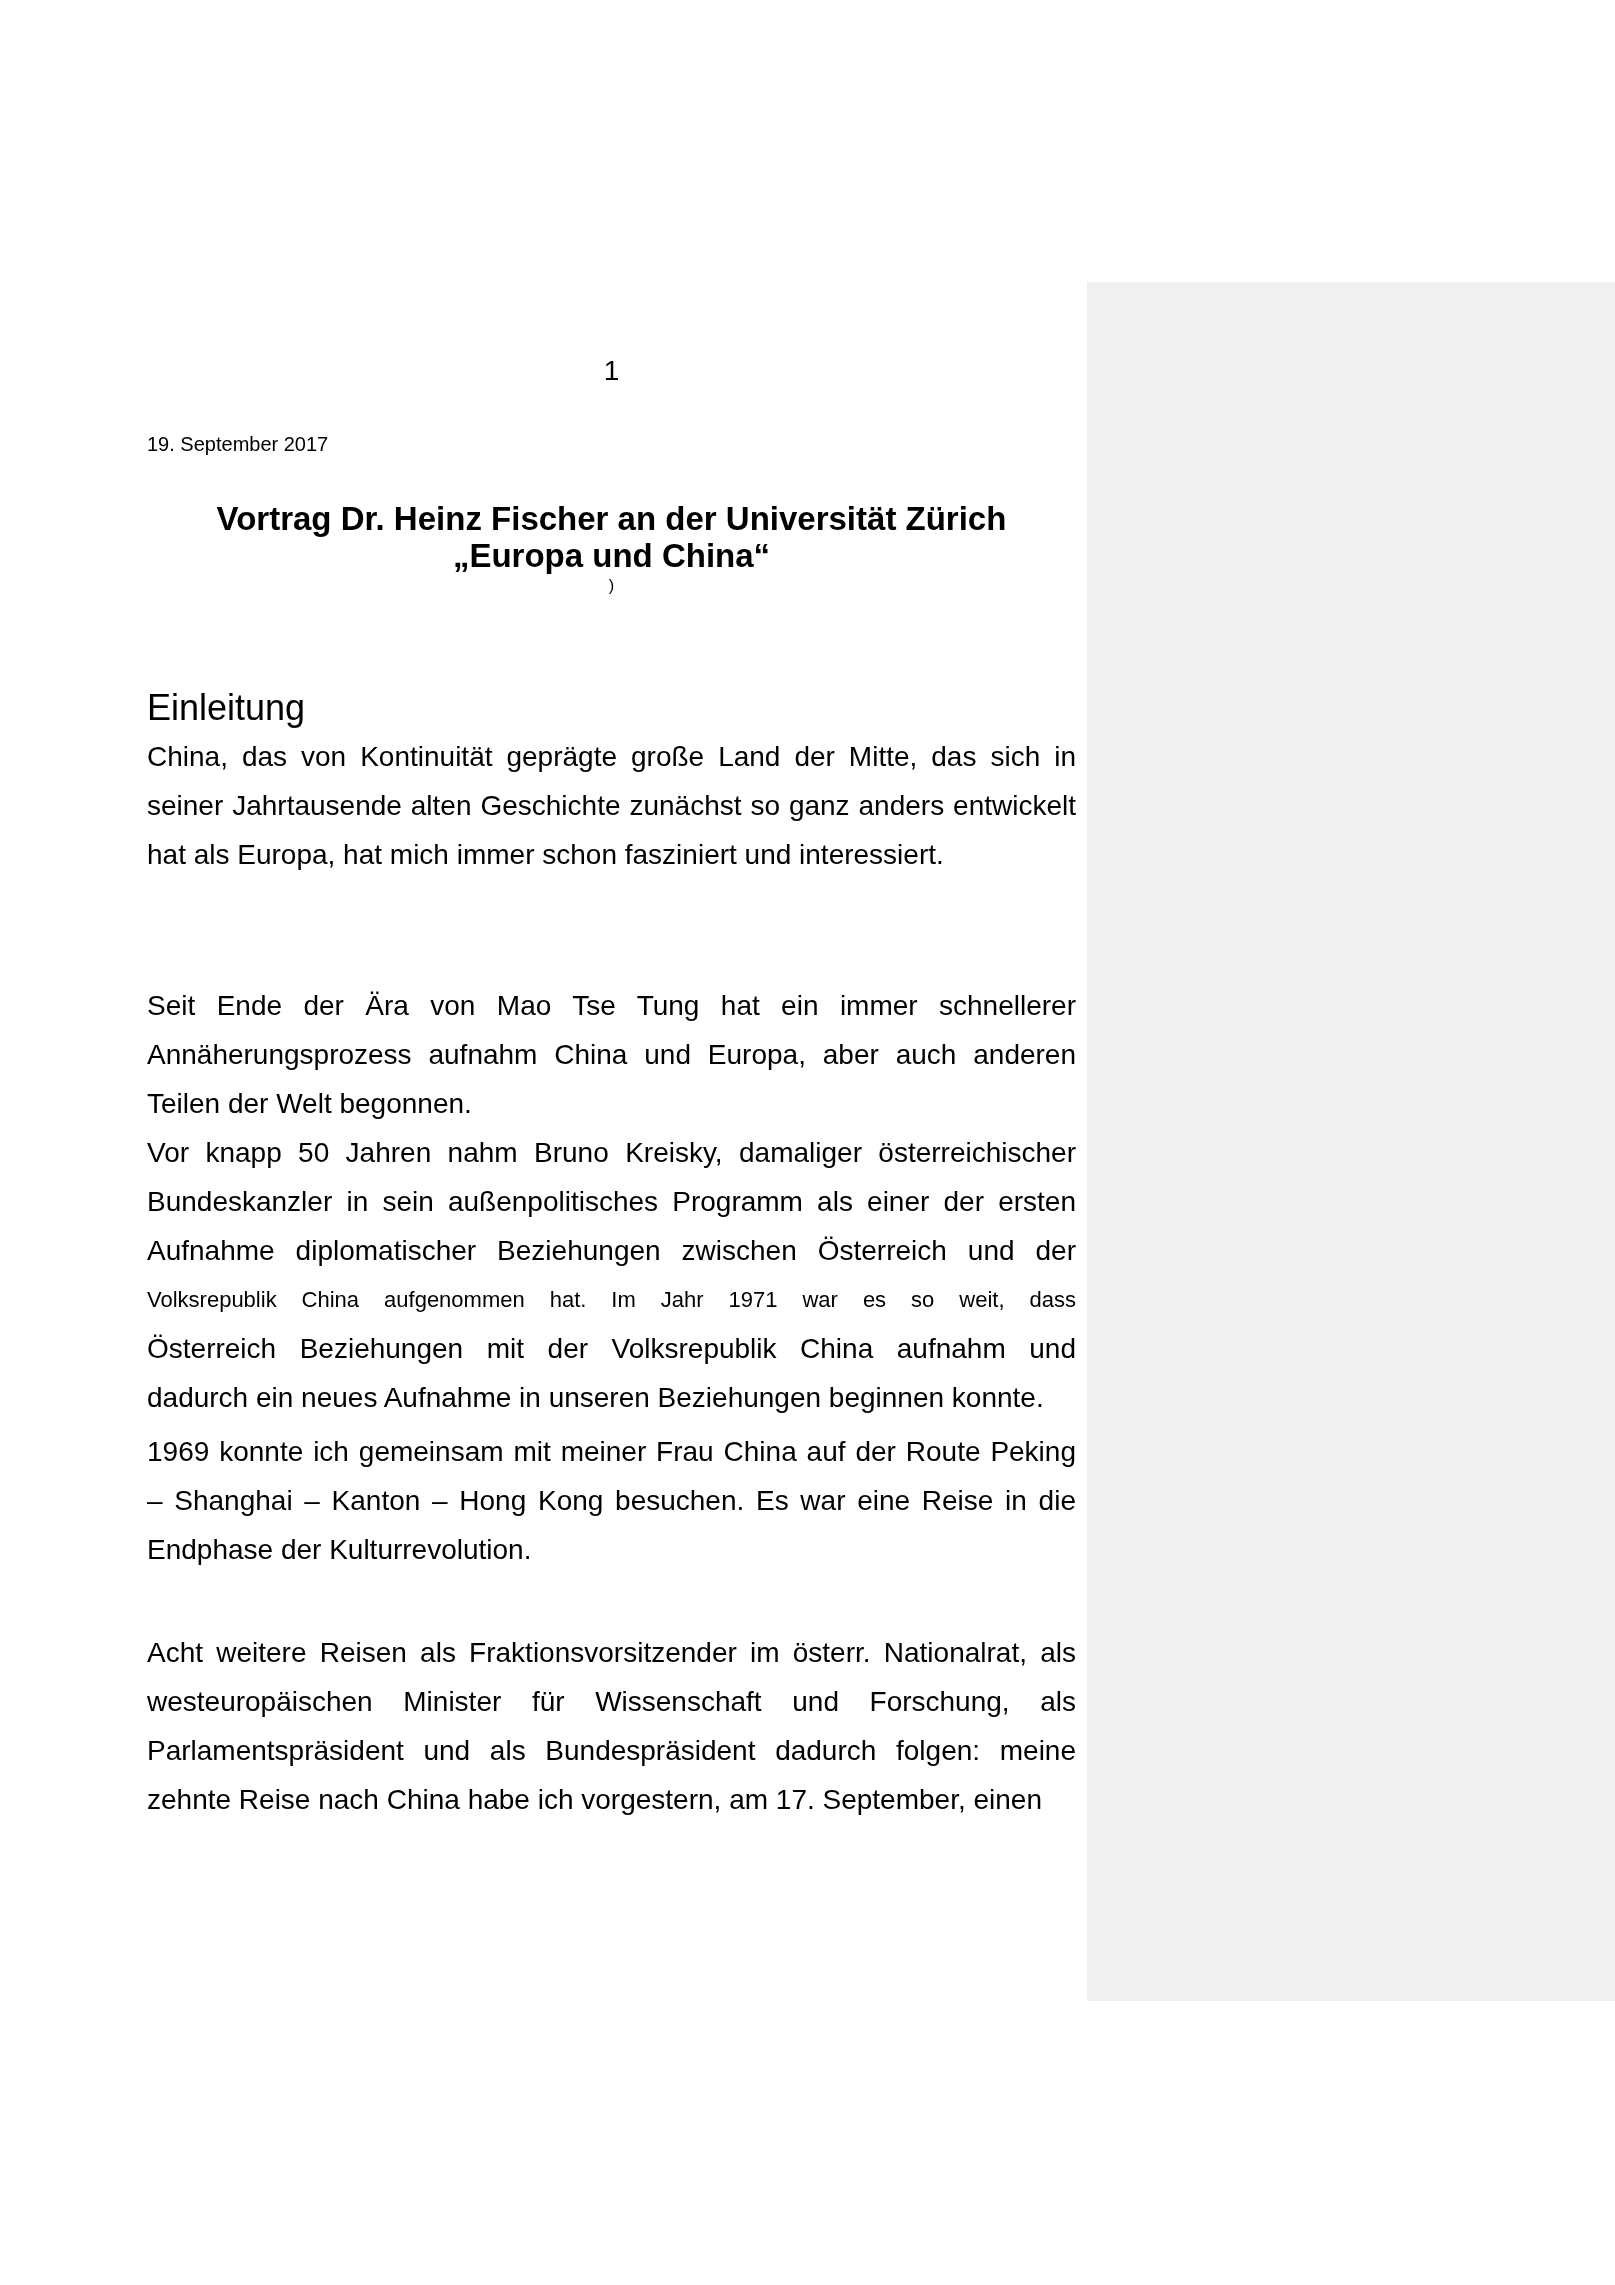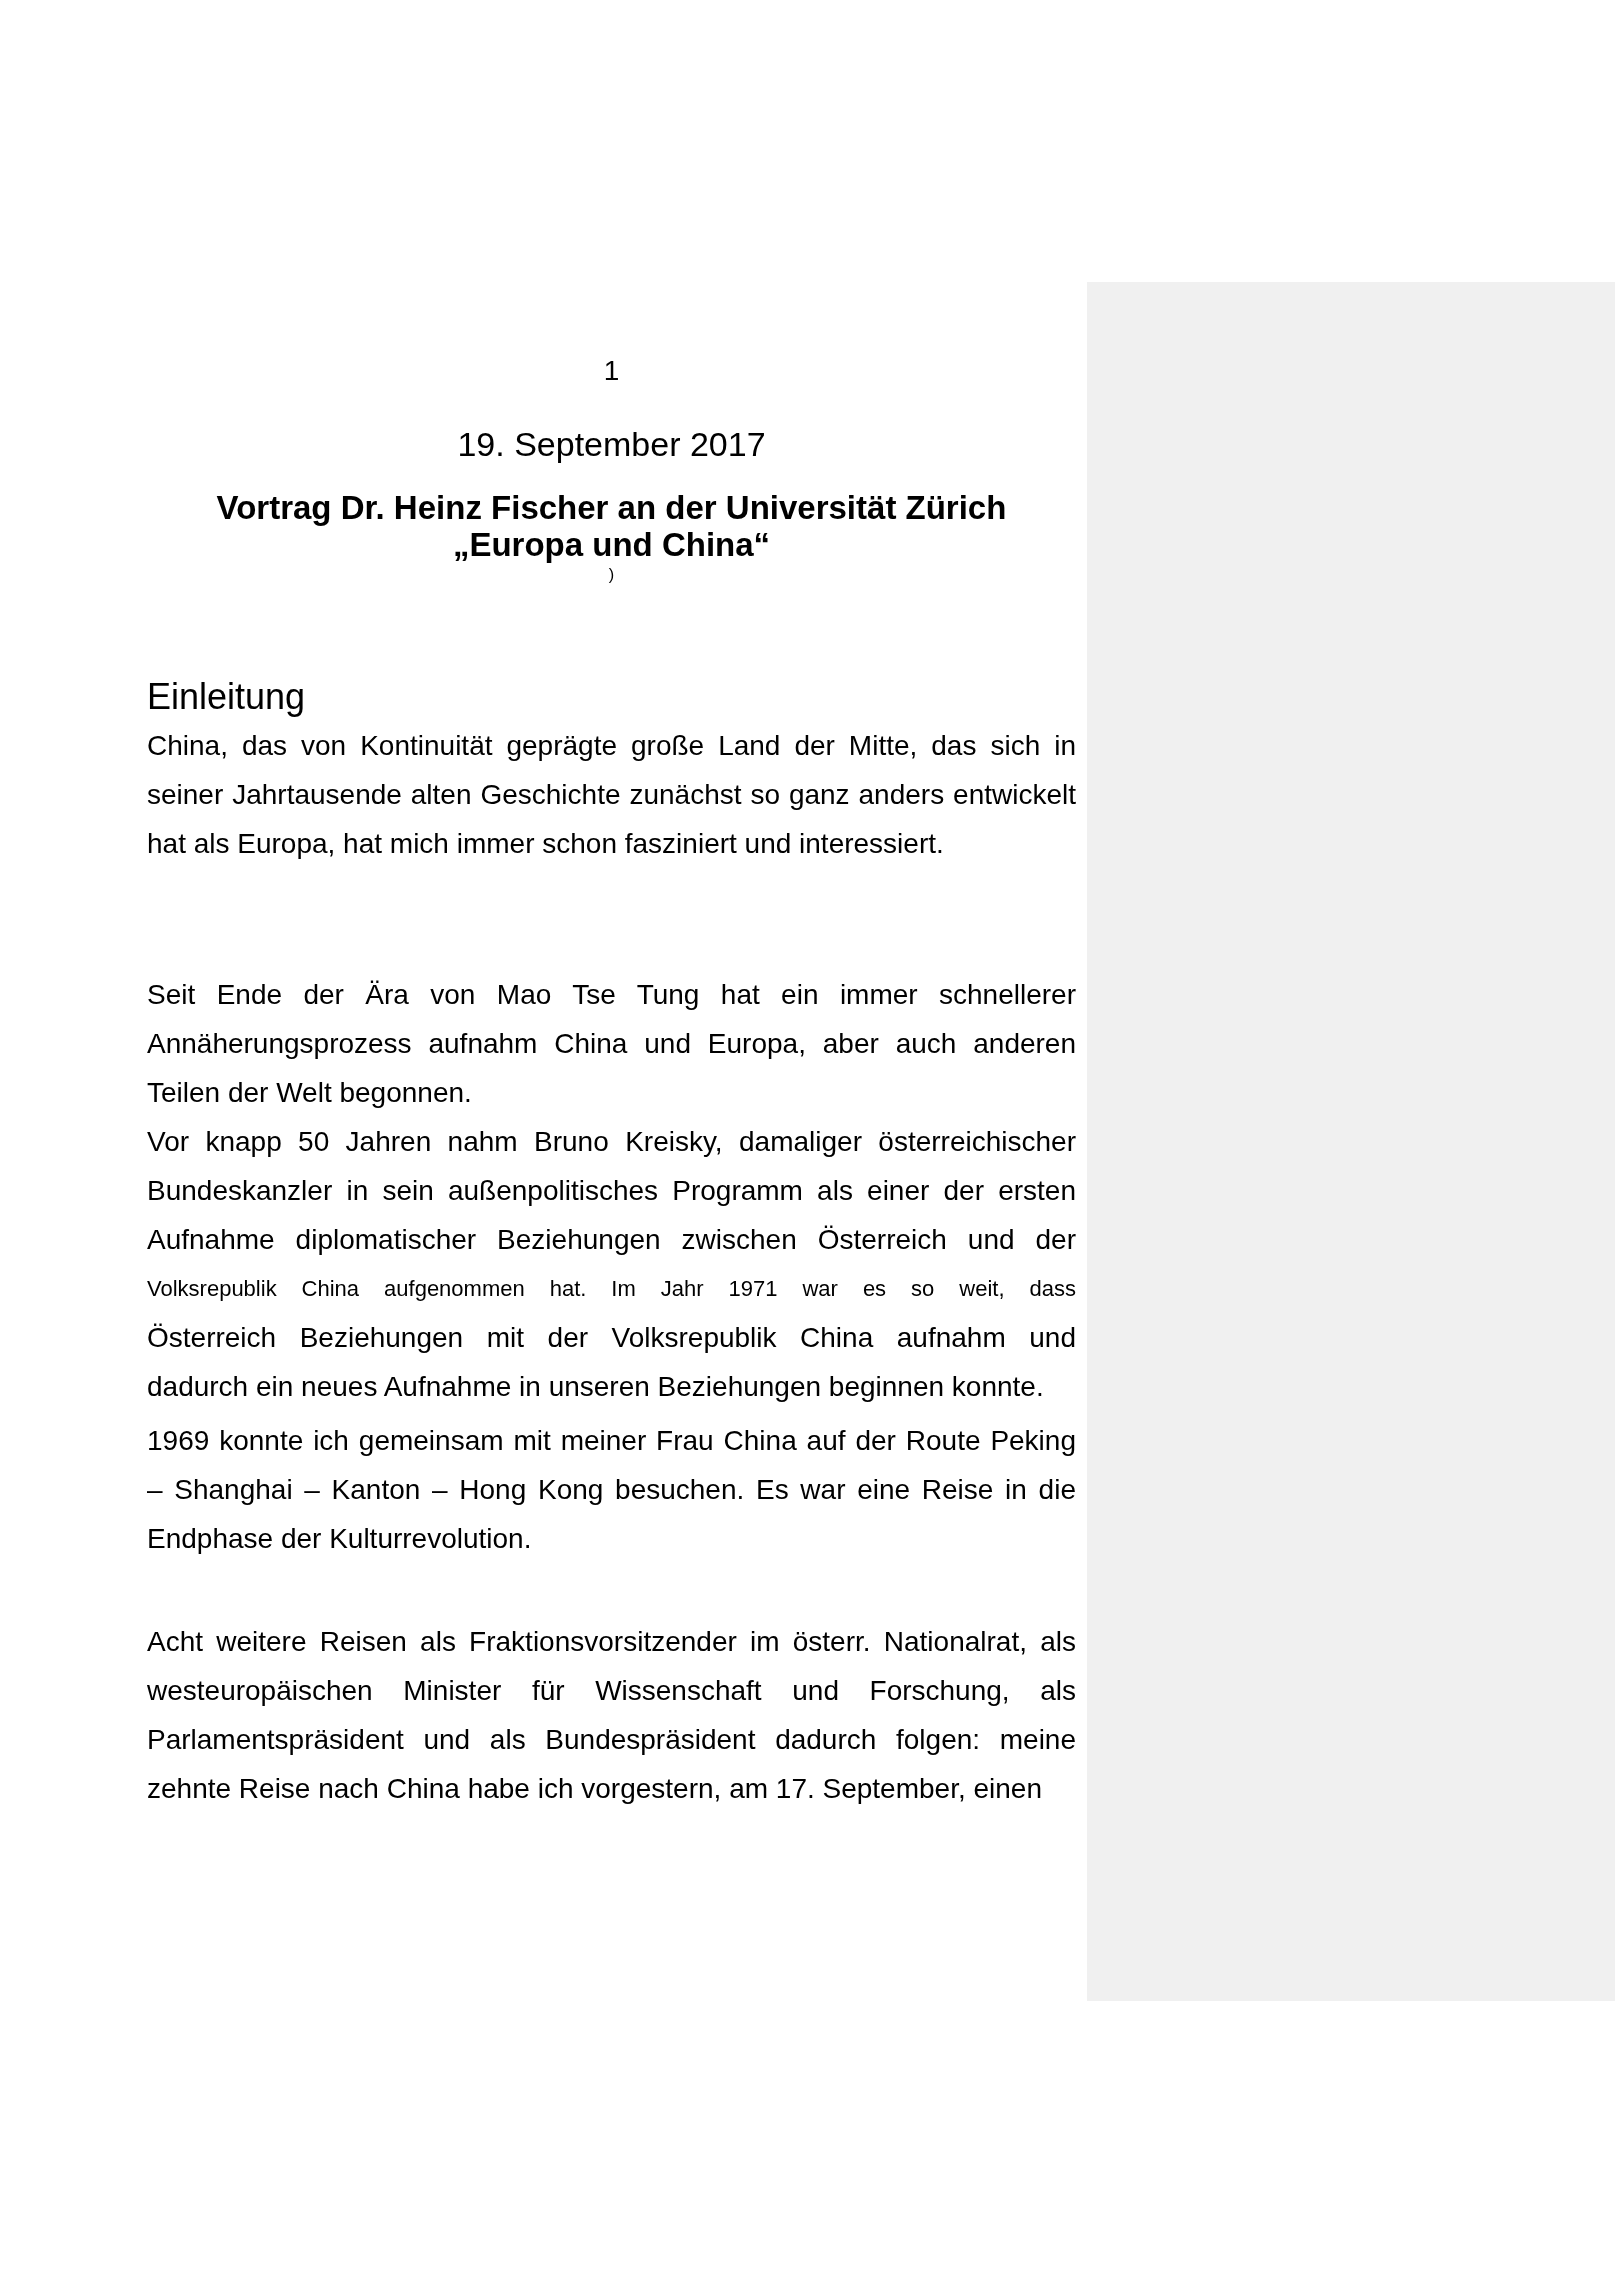--- a/index.html
+++ b/index.html
@@ -27,26 +27,26 @@
     width: 929px;
   }
   .page-number {
     margin-top: 346px;
     text-align: center;
     font-size: 28px;
     line-height: 49px;
   }
   .date-line {
     margin-top: 25px;
-    text-align: center;
-    font-size: 34px;
+    text-align: left;
+    font-size: 20px;
     line-height: 49px;
   }
   .doc-title {
-    margin-top: 20px;
+    margin-top: 31px;
     text-align: center;
     font-weight: bold;
     font-size: 33px;
     line-height: 37px;
   }
   .footnote-mark {
     text-align: center;
     font-size: 16.3px;
     line-height: 22px;
   }

